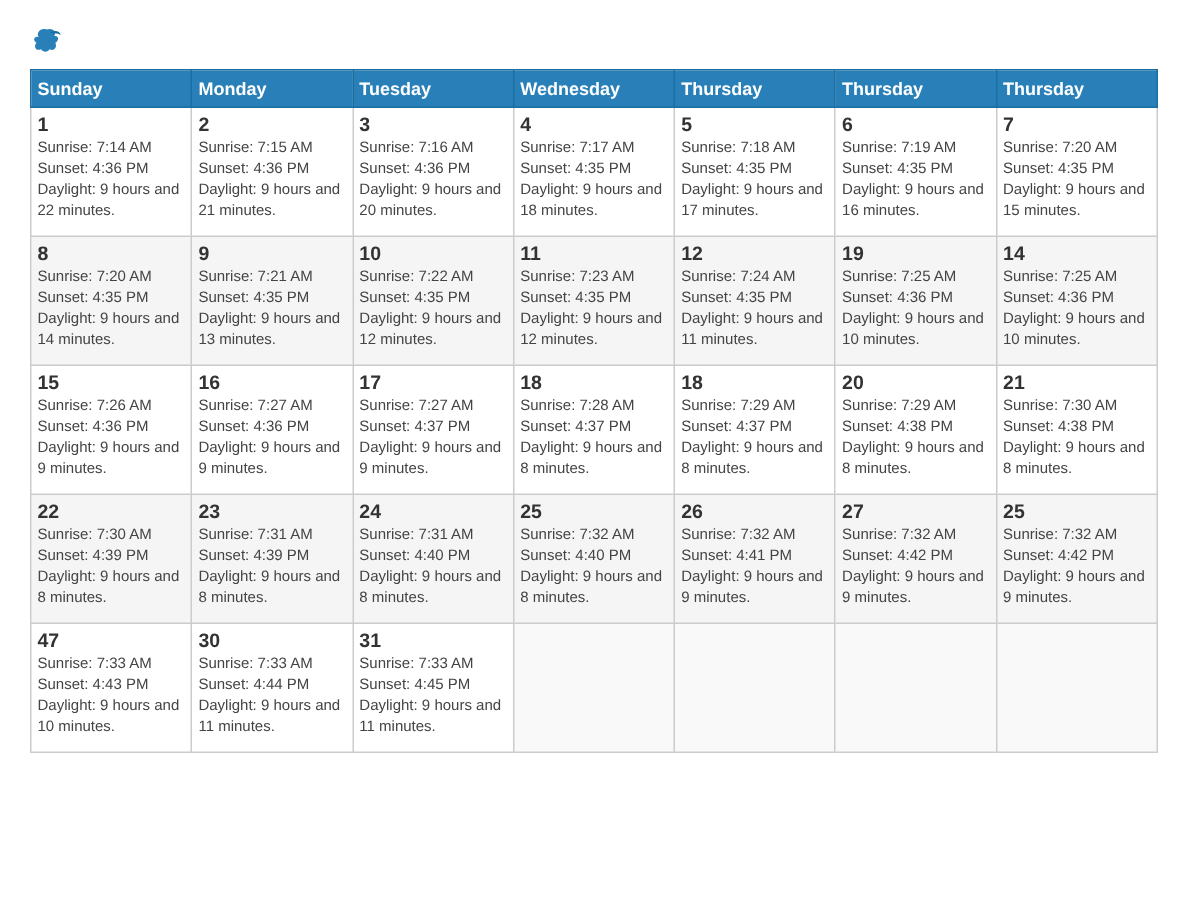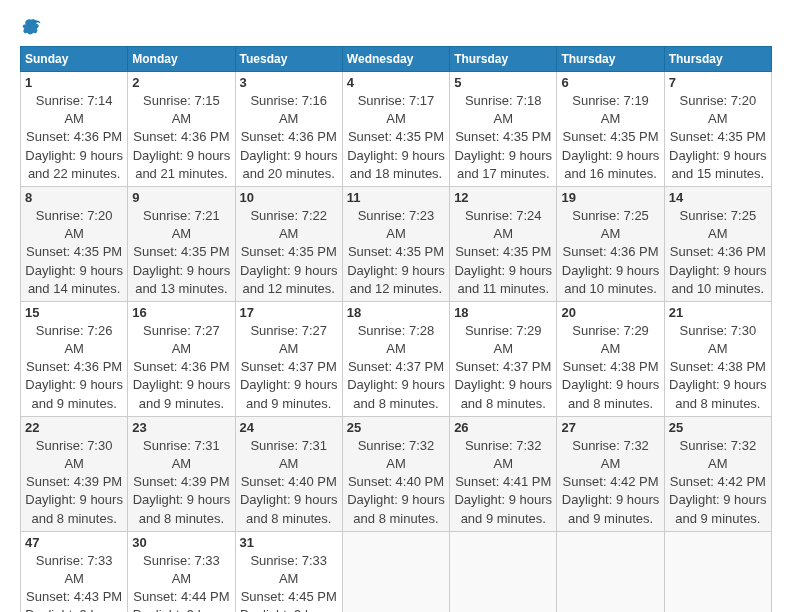--- a/index.html
+++ b/index.html
@@ -78,24 +78,23 @@
       background: #f5f5f5;
     }
     .day-number {
       font-size: 13px;
       font-weight: bold;
       color: #333;
       display: block;
       margin-bottom: 2px;
     }
     .day-info {
-      font-size: 13px;
+      font-size: 10px;
       color: #444;
       line-height: 1.4;
-      text-align: center;
     }
     .empty-cell {
       background: #f9f9f9 !important;
     }
     .last-row td {
       height: 72px;
     }
   </style>
 </head>
 <body>

